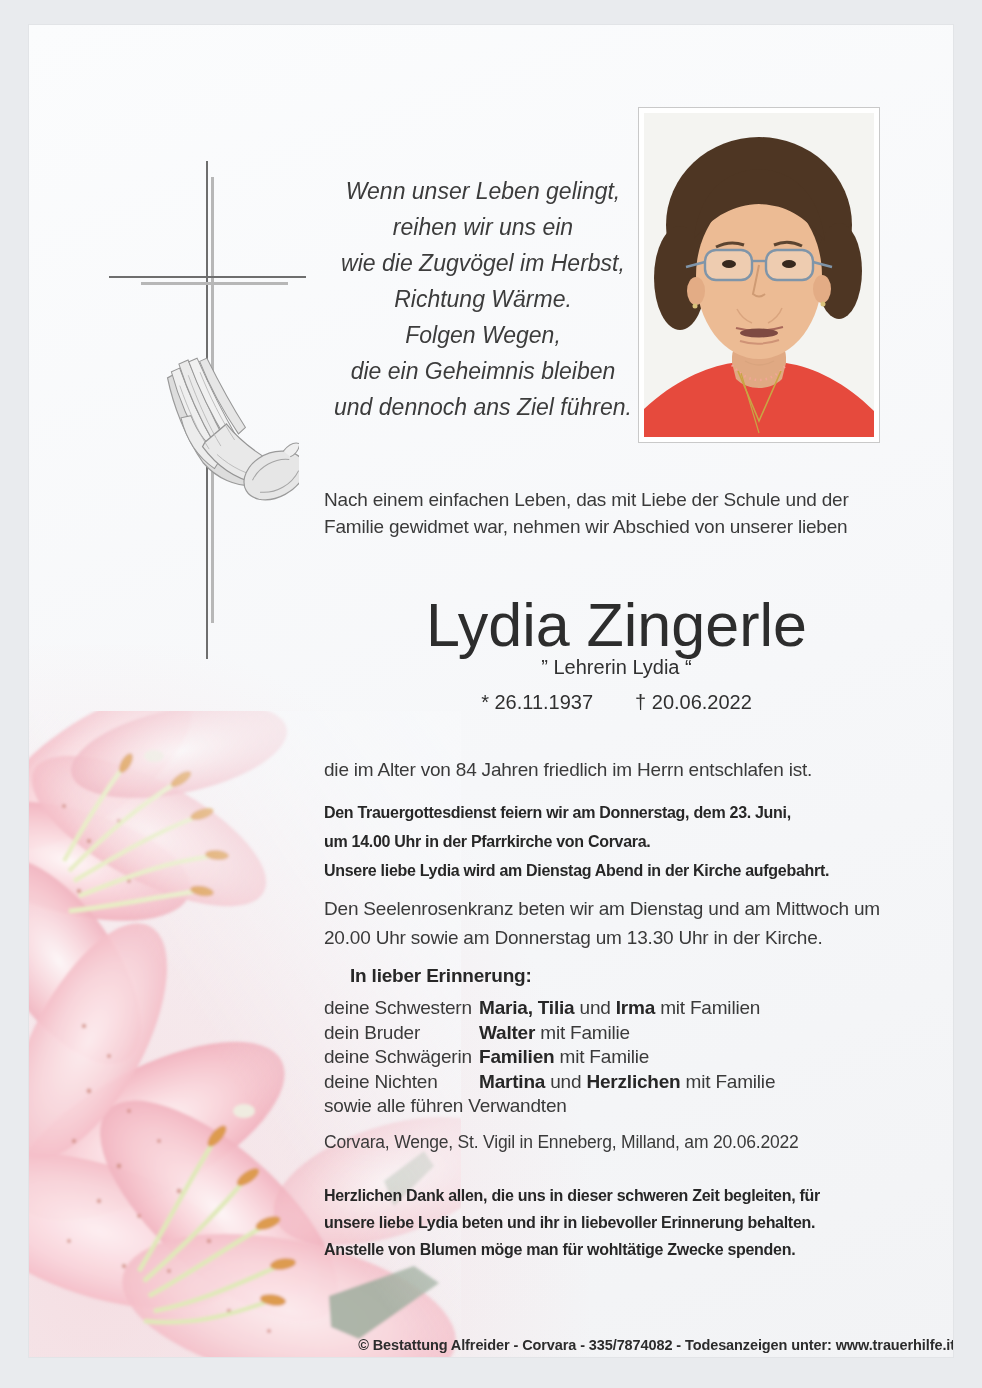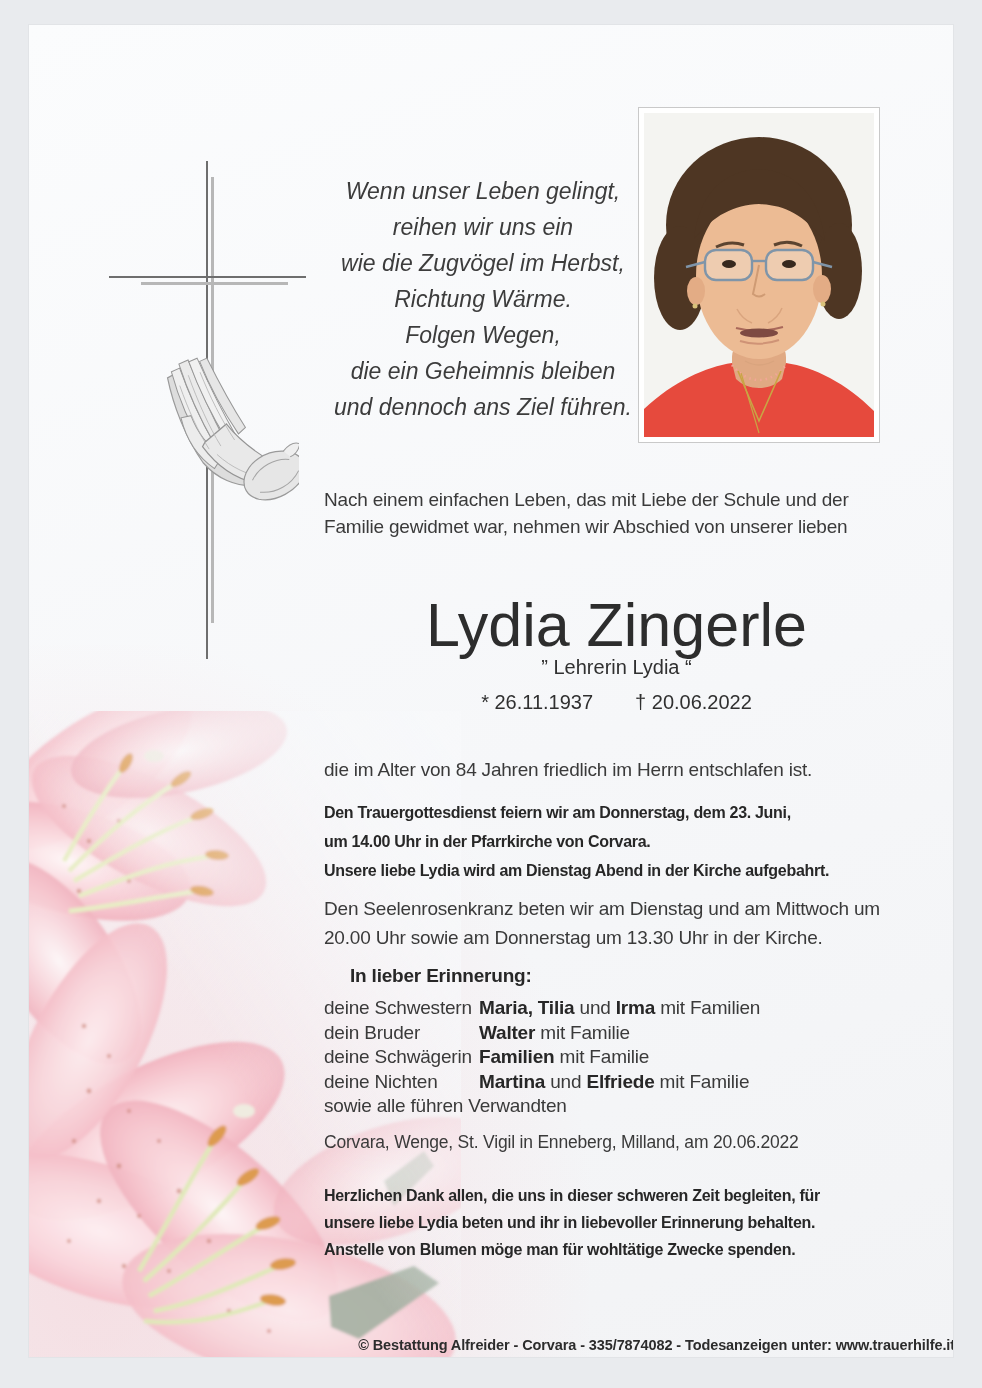--- a/index.html
+++ b/index.html
@@ -322,21 +322,21 @@
     <div class="row">
       <span class="lab">dein Bruder</span>
       <span class="val"><span class="b">Walter</span><span> mit Familie</span></span>
     </div>
     <div class="row">
       <span class="lab">deine Schwägerin</span>
       <span class="val"><span class="b">Familien</span><span> mit Familie</span></span>
     </div>
     <div class="row">
       <span class="lab">deine Nichten</span>
-      <span class="val"><span class="b">Martina</span><span> und </span><span class="b">Elfriede</span><span> mit Familie</span></span>
+      <span class="val"><span class="b">Martina</span><span> und </span><span class="b">Herzlichen</span><span> mit Familie</span></span>
     </div>
     <div class="closing">sowie alle führen Verwandten</div>
   </div>
 
   <div class="txt places">
     <div>Corvara, Wenge, St. Vigil in Enneberg, Milland, am 20.06.2022</div>
   </div>
 
   <div class="txt thanks bold-block">
     <div>Herzlichen Dank allen, die uns in dieser schweren Zeit begleiten, für</div>

